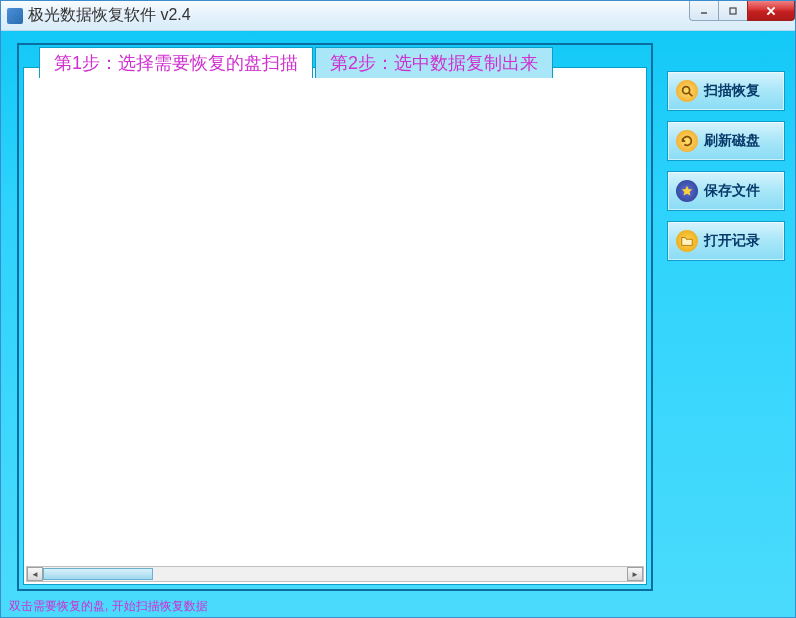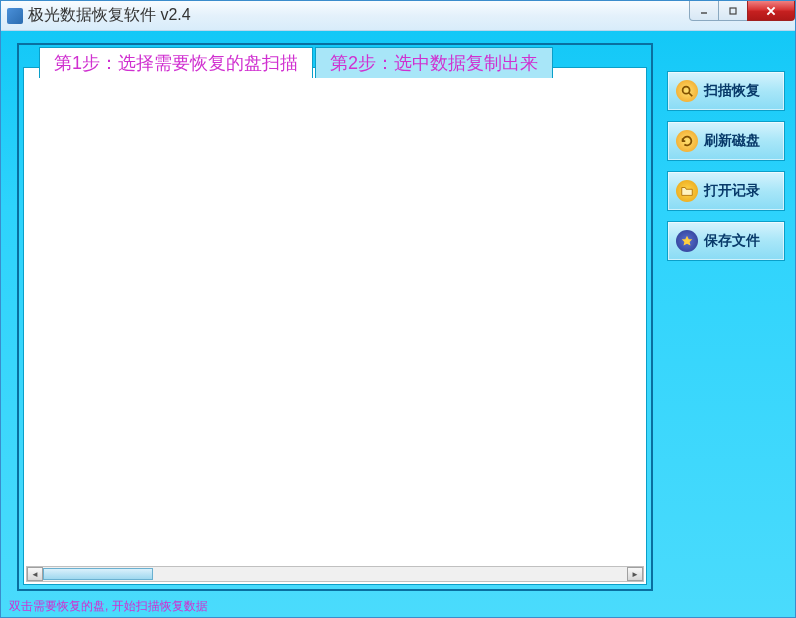--- a/index.html
+++ b/index.html
@@ -190,33 +190,33 @@
       <div class="side-btn">
         <span class="icon refresh">
           <svg viewBox="0 0 16 16">
               <path d="M3 8 a5 5 0 1 1 2 4" fill="none" stroke="#805000" stroke-width="2"></path>
               <path d="M3 5 L3 8 L6 8" fill="none" stroke="#805000" stroke-width="2"></path>
             </svg>
         </span>
         <span class="label">刷新磁盘</span>
       </div>
       <div class="side-btn">
+        <span class="icon save">
+          <svg viewBox="0 0 16 16">
+              <path d="M8 2 L10 6 L14 6 L11 9 L12 13 L8 11 L4 13 L5 9 L2 6 L6 6 Z" fill="#ffd040"></path>
+            </svg>
+        </span>
+        <span class="label">保存文件</span>
+      </div>
+      <div class="side-btn">
         <span class="icon open">
           <svg viewBox="0 0 16 16">
               <path d="M2 4 L6 4 L7 6 L14 6 L14 13 L2 13 Z" fill="#fff3c0" stroke="#b07000"></path>
             </svg>
         </span>
         <span class="label">打开记录</span>
-      </div>
-      <div class="side-btn">
-        <span class="icon save">
-          <svg viewBox="0 0 16 16">
-              <path d="M8 2 L10 6 L14 6 L11 9 L12 13 L8 11 L4 13 L5 9 L2 6 L6 6 Z" fill="#ffd040"></path>
-            </svg>
-        </span>
-        <span class="label">保存文件</span>
       </div>
     </div>
 
     <div class="status">双击需要恢复的盘, 开始扫描恢复数据</div>
 
   </div>
 </div>
 
 </body></html>

